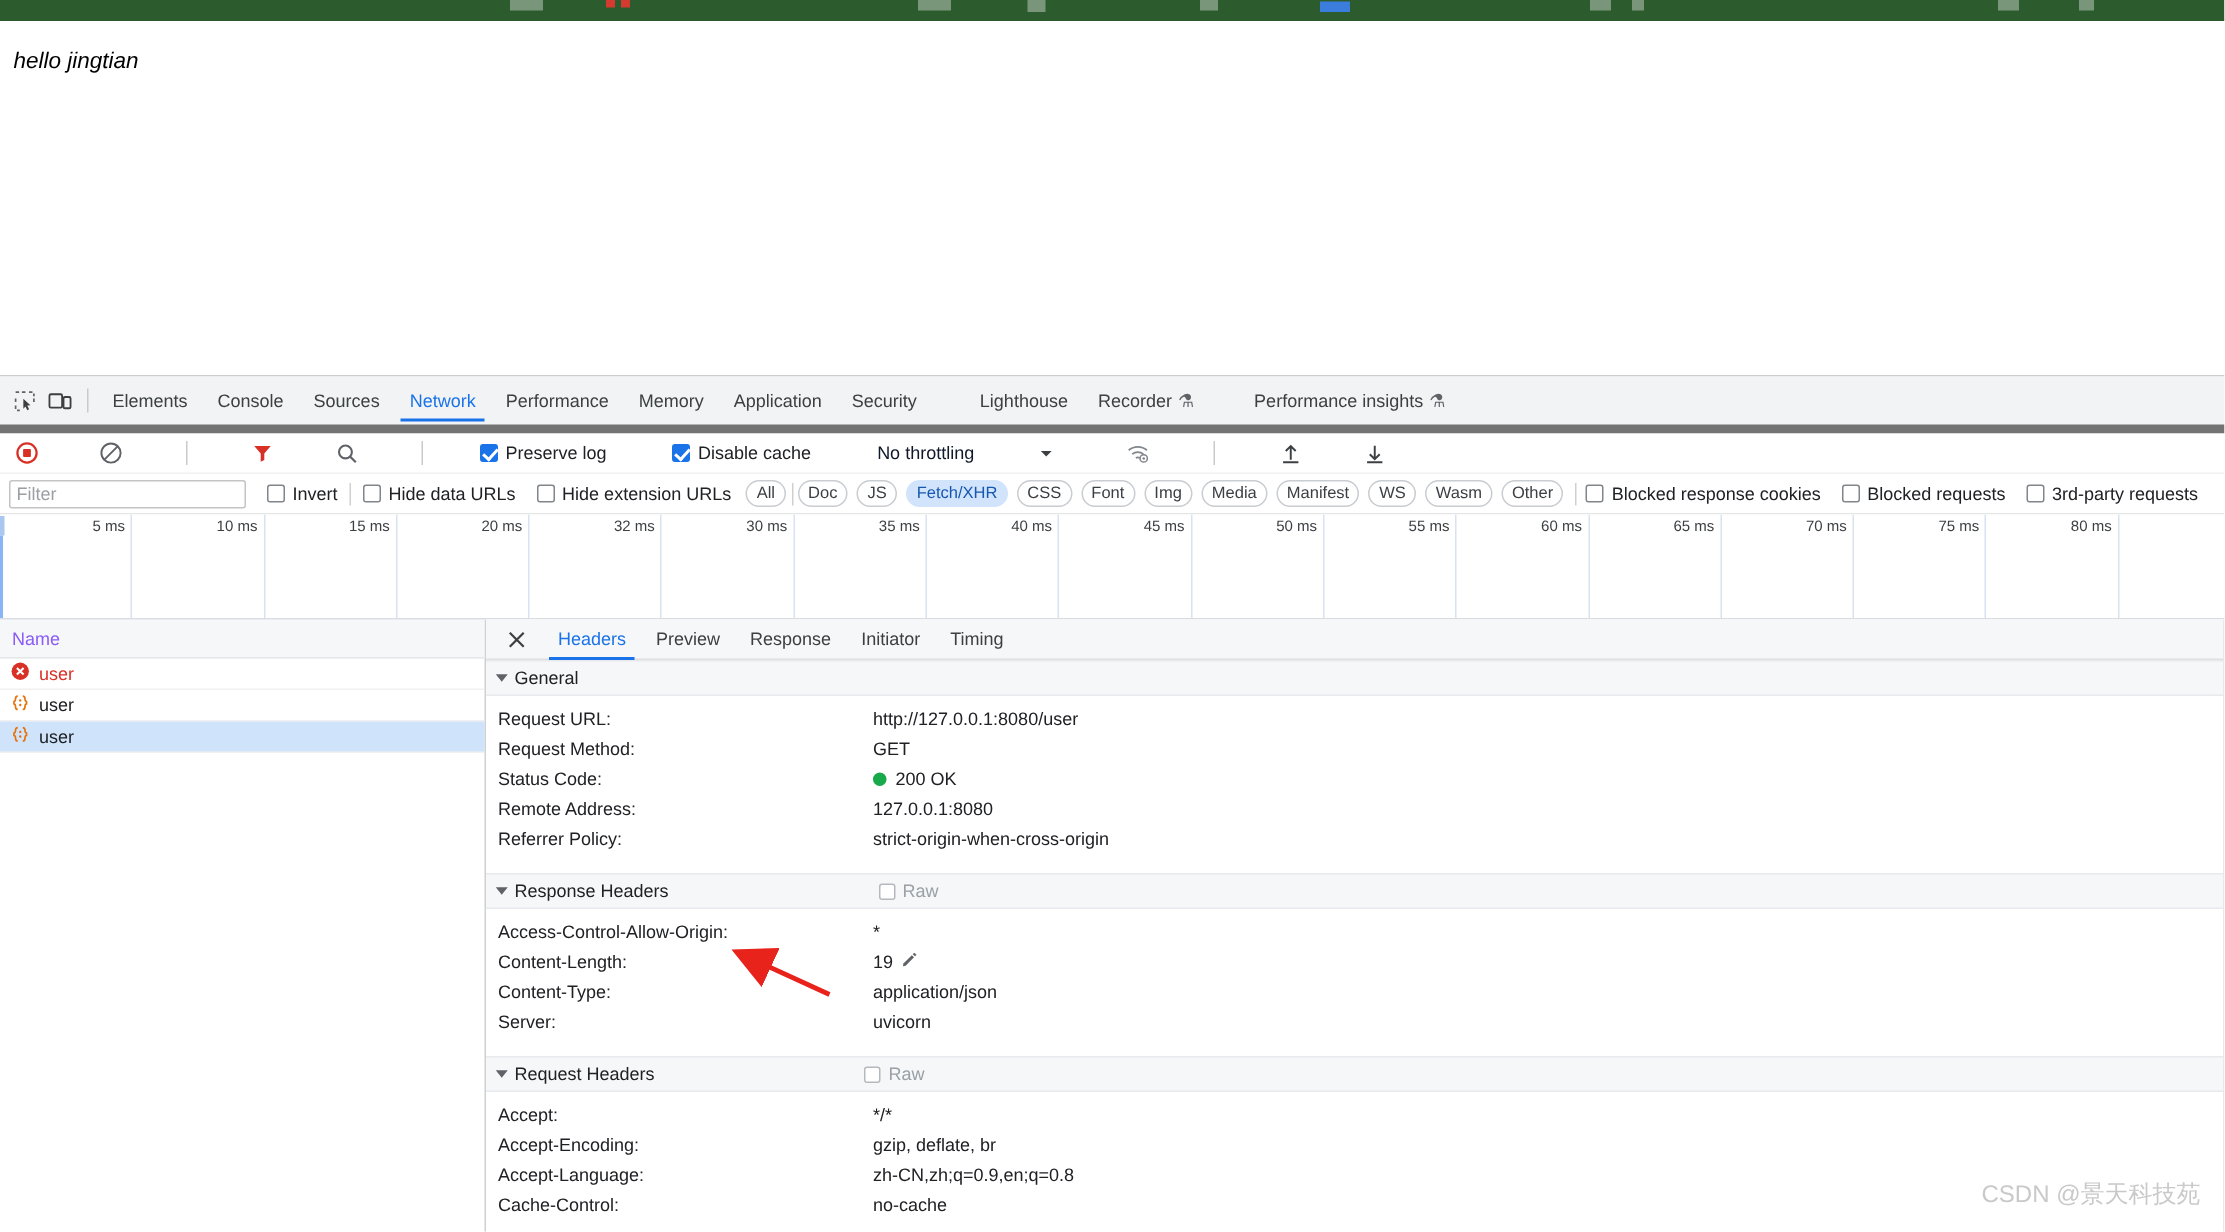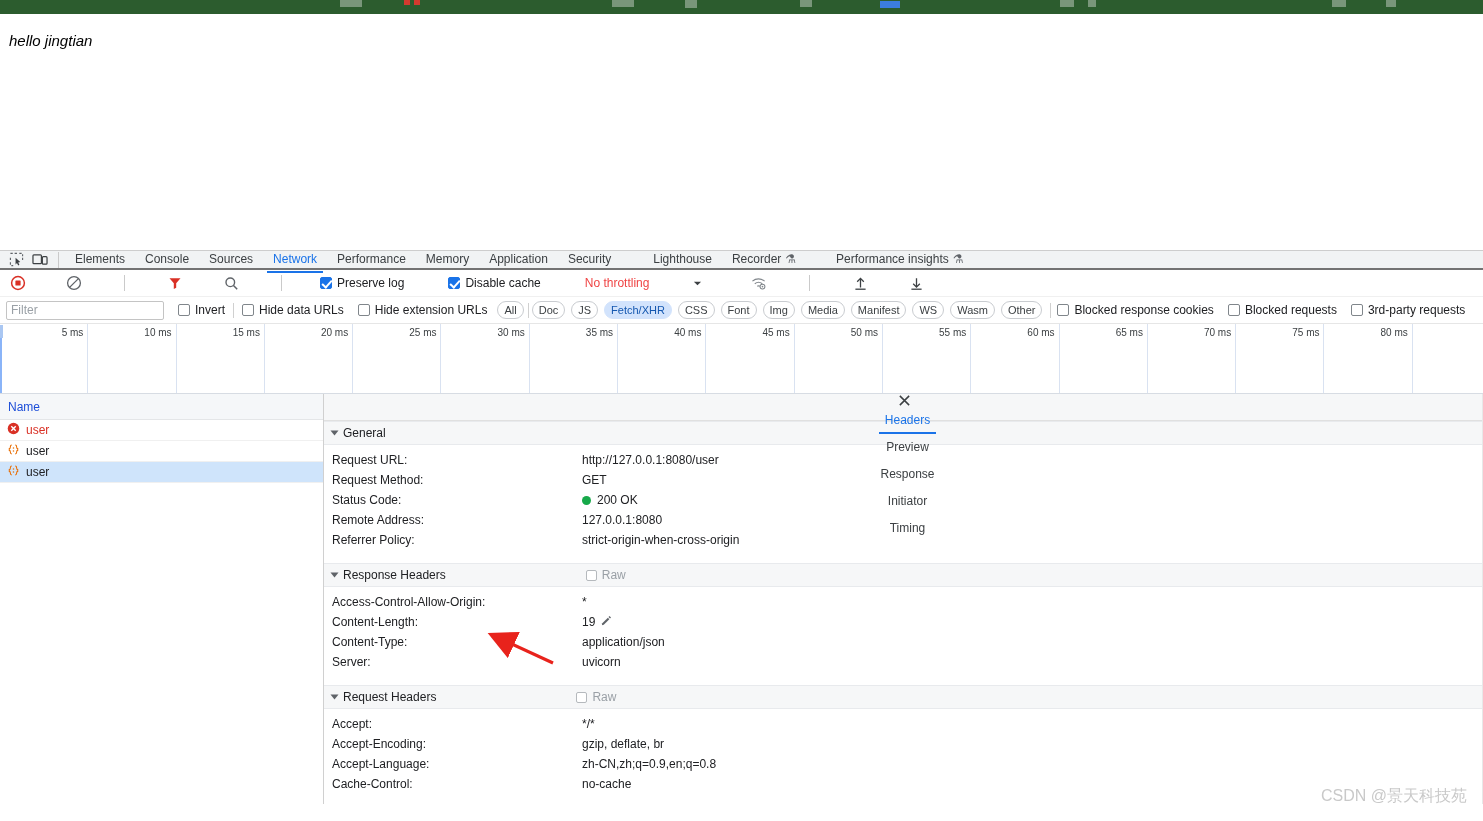--- a/index.html
+++ b/index.html
@@ -21,42 +21,42 @@
 
   
   #page-content { position:absolute; left:0; top:14px; width:1483px; height:236px; background:#fff;font-style:italic; }
   #page-text { position:absolute; left:9px; top:18px; font-size:15px; color:#000; font-family:"Liberation Sans", sans-serif; }
 
   
   #devtools { position:absolute; left:0; top:250px; width:1483px; height:571px; background:#fff;
               border-top:1px solid #cdcdcd; }
 
   
-  #dt-tabbar { height:19px; background:#f1f3f4; display:flex; align-items:center;
-               border-bottom:2px solid #737373; padding-left:4px; }
+  #dt-tabbar { height:38px; background:#f1f3f4; display:flex; align-items:center;
+               border-bottom:6px solid #737373; padding-left:4px; }
   .dt-icon-btn { width:24px; height:22px; display:flex; align-items:center; justify-content:center;
                  border-radius:3px; cursor:default; }
   .dt-sep { width:1px; height:16px; background:#cacaca; margin:0 6px; }
   .dt-tab { padding:0 10px; height:27px; line-height:27px; font-size:12px; color:#3c4043; white-space:nowrap;
             position:relative; }
   .dt-tab.active { color:#1a73e8; }
   .dt-tab.active:after { content:""; position:absolute; left:4px; right:4px; bottom:0; height:2px; background:#1a73e8; }
   .flask { display:inline-block; margin-left:4px; color:#5f6368; }
 
   
   #net-toolbar { height:27px; background:#fff; display:flex; align-items:center; padding-left:6px;
                  border-bottom:1px solid #f0f0f0;gap:32px; }
   .cb { width:12px; height:12px; border:1px solid #80868b; border-radius:2px; background:#fff;
         display:inline-block; vertical-align:-2px; position:relative; flex:none; }
   .cb.checked { background:#1a73e8; border-color:#1a73e8; }
   .cb.checked:after { content:""; position:absolute; left:3px; top:0px; width:4px; height:8px;
         border:solid #fff; border-width:0 2px 2px 0; transform:rotate(42deg); }
   .tb-label { margin-left:5px; margin-right:12px; font-size:12px; color:#202124; white-space:nowrap; }
   .tb-item { display:flex; align-items:center; }
-  .tb-plain { font-size:12px; color:#ef4444; margin-right:4px; white-space:nowrap; }
+  .tb-plain { font-size:12px; color:#0f172a; margin-right:4px; white-space:nowrap; }
 
   
   #filter-row { height:27px; background:#fff; display:flex; align-items:center; padding-left:6px;
                 border-bottom:1px solid #e6e6e6; }
   #filter-input { width:158px; height:19px; border:1px solid #c4c4c4; border-radius:2px;
                   font-size:12px; padding:0 4px; color:#202124; font-family:"Liberation Sans", sans-serif;
                   background:#fff; outline:none; }
   #filter-input::placeholder { color:#9aa0a6; }
   .chip { height:18px; line-height:17px; padding:0 6px; border:1px solid #c9ccd0; border-radius:9px;
           font-size:11px; color:#3c4043; margin-right:6px; white-space:nowrap; background:#fff; }
@@ -67,31 +67,31 @@
   #timeline { position:relative; height:70px; background:#fff; border-bottom:1px solid #d7dce3; overflow:hidden; }
   .tl-cell { position:absolute; top:0; height:70px; border-right:1px solid #d9e2f1; }
   .tl-label { position:absolute; right:4px; top:3px; font-size:10px; color:#3c4043; font-family:"Liberation Sans", sans-serif; }
   #tl-marker { position:absolute; left:0; top:1px; width:3px; height:13px; background:#aac7f2; }
   #tl-leftbar { position:absolute; left:0; top:14px; width:2px; height:56px; background:#8ab4f8; }
 
   
   #dt-body { display:flex; height:410px; }
   #req-list { width:324px; border-right:1px solid #d0d0d0; background:#fff; }
   #req-head { height:26px; background:#f5f7f9; border-bottom:1px solid #e4e6e8; display:flex; align-items:center;
-              padding-left:8px; font-size:12px; color:#1d4ed8; }
+              padding-left:8px; font-size:12px; color:#8b5cf6; }
   .req-row { height:21px; display:flex; align-items:center; padding-left:7px; font-size:12px;
              border-bottom:1px solid #f0f0f0; }
   .req-row.sel { background:#cfe4fb; }
   .req-name { margin-left:6px; }
   .req-name.err { color:#d93025; }
 
   
   #detail { flex:1; background:#fff; position:relative; overflow:hidden; }
   #detail-tabs { height:27px; background:#f6f7f8; border-bottom:1px solid #e0e0e0;
-                 display:flex; align-items:center; padding-left:8px;flex-direction:column; }
+                 display:flex; align-items:center; padding-left:8px; }
   .dtab { padding:0 10px; height:27px; line-height:27px; font-size:12px; color:#3c4043; position:relative; white-space:nowrap; }
   .dtab.active { color:#1a73e8; }
   .dtab.active:after { content:""; position:absolute; left:4px; right:4px; bottom:0; height:2px; background:#1a73e8; }
 
   .sec-head { height:24px; background:#f6f7f8; border-bottom:1px solid #e8eaed; border-top:1px solid #e8eaed;
               display:flex; align-items:center; padding-left:8px; font-size:12px; color:#202124; }
   .tri { width:0; height:0; border-left:5px solid #5f6368; border-top:4px solid transparent;
          border-bottom:4px solid transparent; transform:rotate(90deg); margin-right:6px; }
   .raw-wrap { display:flex; align-items:center; margin-left:140px; color:#9aa0a6; font-size:12px; }
   .raw-cb { width:11px; height:11px; border:1px solid #b5b9bd; border-radius:2px; background:#fff; margin-right:5px; }
@@ -285,21 +285,21 @@
         <div class="tl-cell" style="left: 88.3px; width: 88.3px;">
           <div class="tl-label">10 ms</div>
         </div>
         <div class="tl-cell" style="left: 176.6px; width: 88.3px;">
           <div class="tl-label">15 ms</div>
         </div>
         <div class="tl-cell" style="left: 264.9px; width: 88.3px;">
           <div class="tl-label">20 ms</div>
         </div>
         <div class="tl-cell" style="left: 353.2px; width: 88.3px;">
-          <div class="tl-label">25 ms</div>
+          <div class="tl-label">32 ms</div>
         </div>
         <div class="tl-cell" style="left: 441.5px; width: 88.3px;">
           <div class="tl-label">30 ms</div>
         </div>
         <div class="tl-cell" style="left: 529.8px; width: 88.3px;">
           <div class="tl-label">35 ms</div>
         </div>
         <div class="tl-cell" style="left: 618.1px; width: 88.3px;">
           <div class="tl-label">40 ms</div>
         </div>

